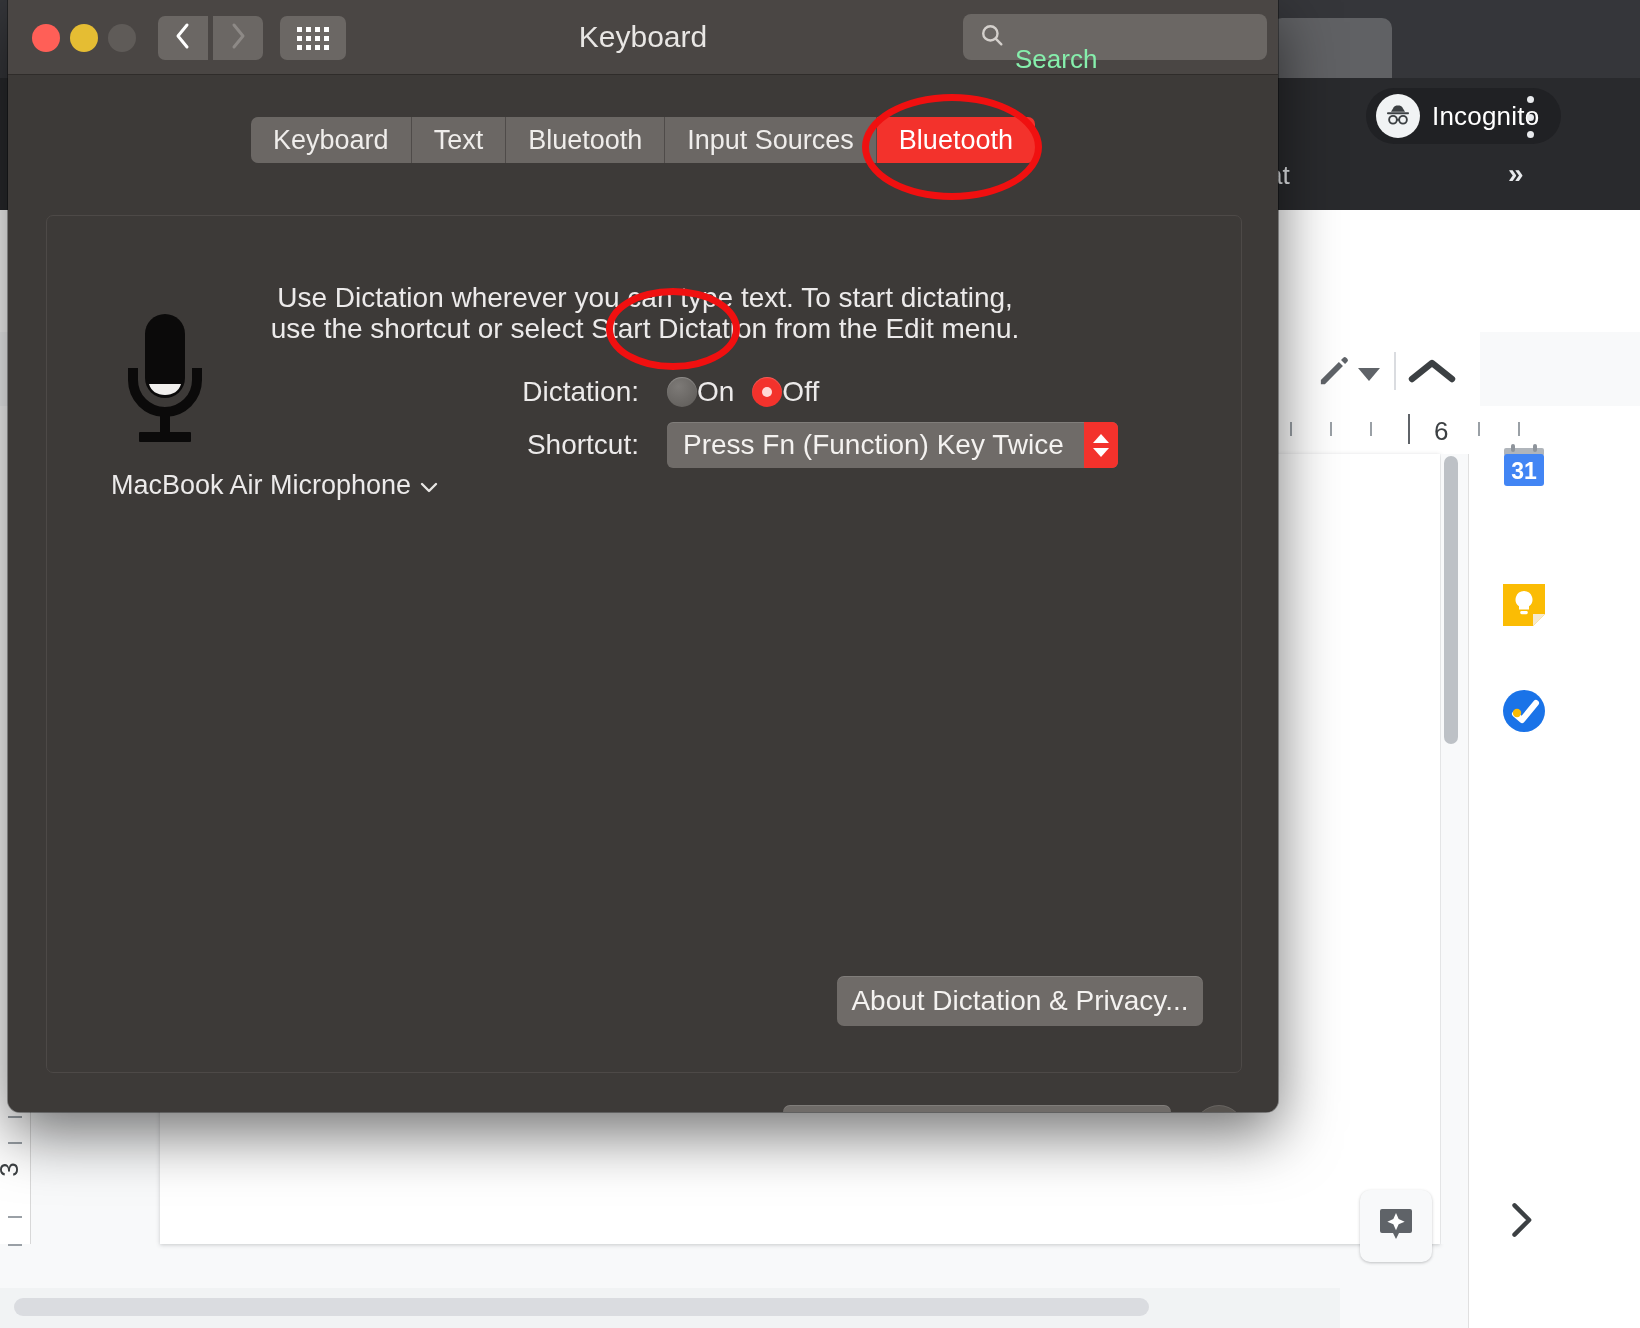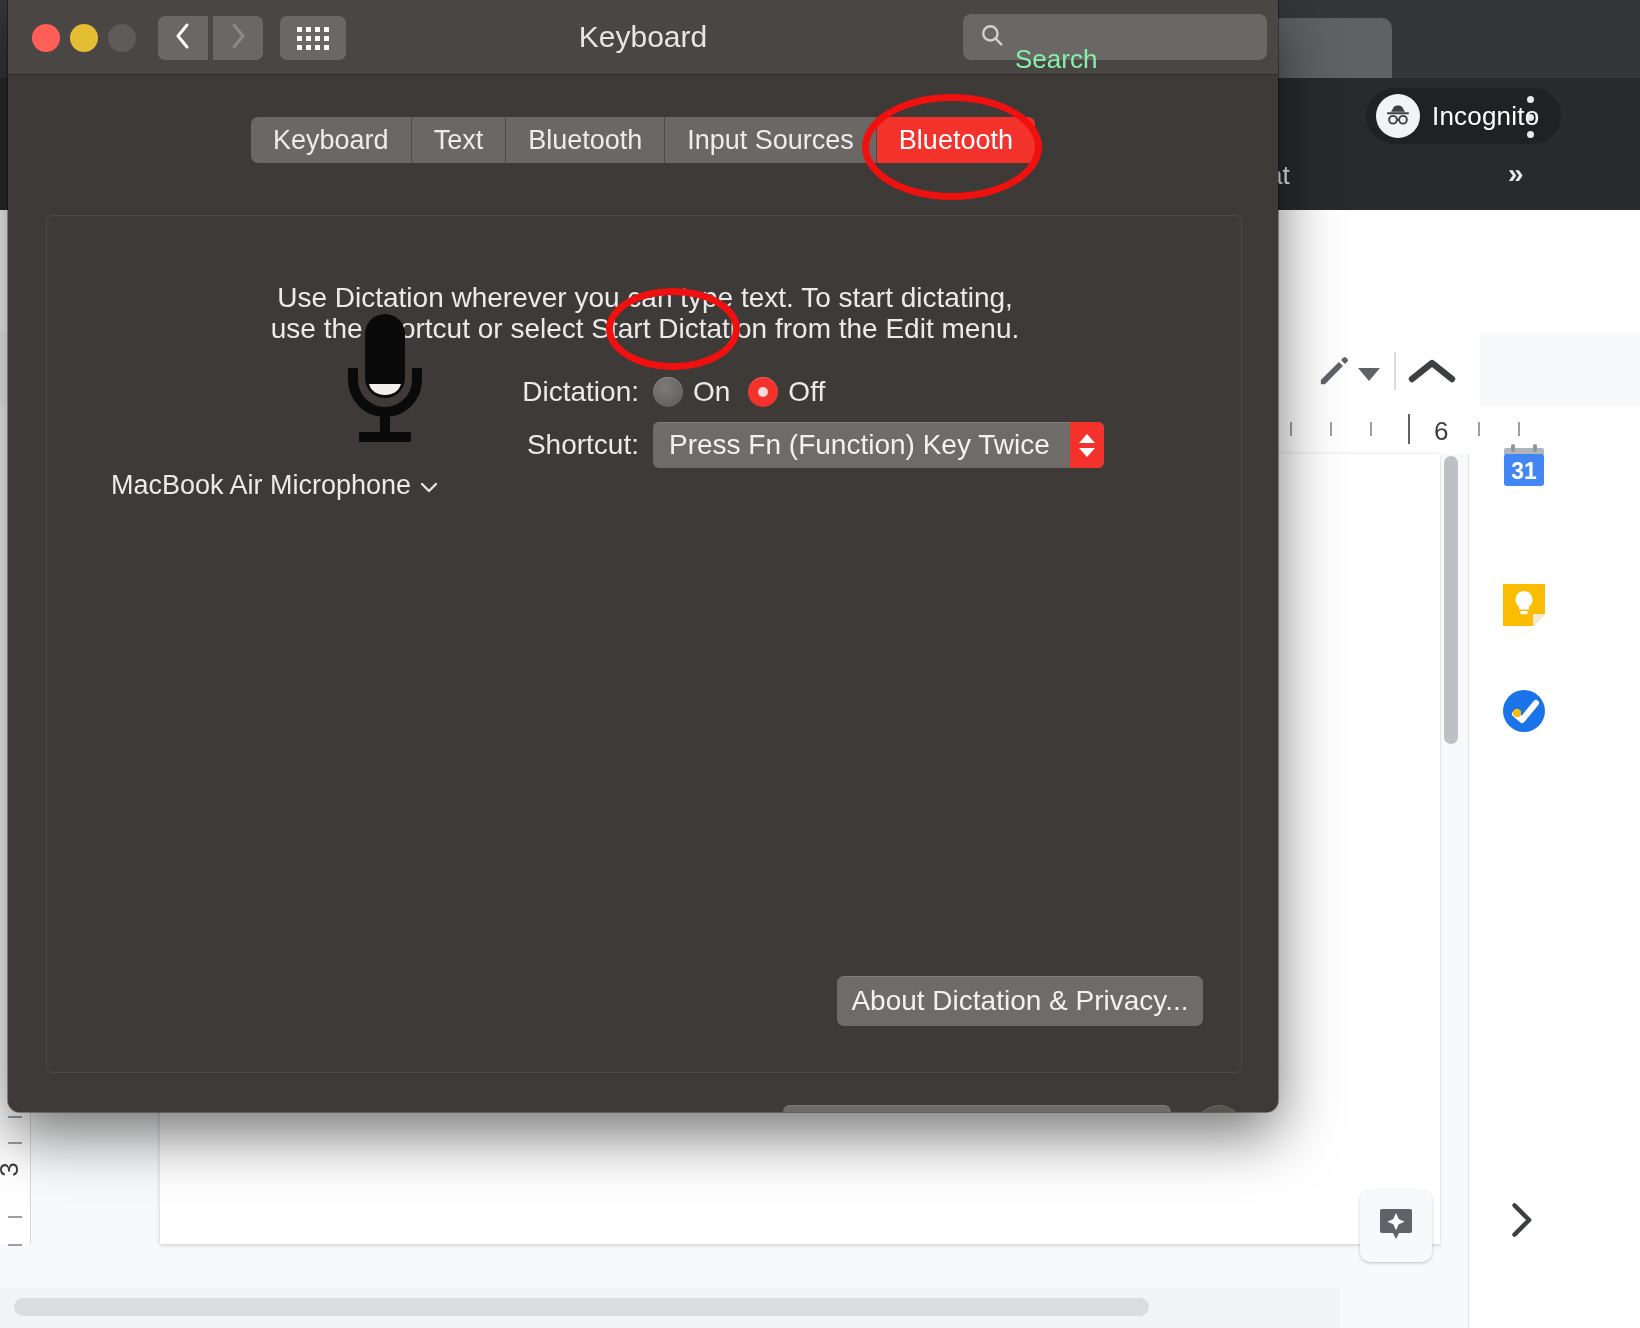--- a/index.html
+++ b/index.html
@@ -350,21 +350,21 @@
     width: 1196px;
     text-align: center;
     color: #eceaea;
     font-size: 28px;
     line-height: 1.12;
   }
 
   .mic-block {
     position: absolute; left: 58px; top: 90px;
     width: 340px;
-    text-align: right;
+    text-align: left;
   }
   .mic-caption {
     margin-top: 10px;
     color: #eceaea;
     font-size: 27px;
     display: flex; align-items: center; justify-content: center;
     gap: 8px;
   }
 
   .form-rows {
@@ -372,24 +372,24 @@
   }
   .form-row {
     display: flex; align-items: center;
     margin-bottom: 14px;
   }
   .form-label {
     width: 172px;
     text-align: right;
     color: #eceaea;
     font-size: 28px;
-    padding-right: 14px;
+    padding-right: 28px;
   }
   .radio-group { display: flex; align-items: center; gap: 18px; }
-  .radio-item { display: flex; align-items: center; gap: 10px; }
+  .radio-item { display: flex; align-items: center; gap: 0; }
   .radio-dot {
     width: 30px; height: 30px; border-radius: 50%;
     background: radial-gradient(circle at 38% 32%, #7d7a77, #5d5a57);
     box-shadow: inset 0 1px 1px rgba(255,255,255,.22);
   }
   .radio-dot.on {
     background: #f3322c;
     display: flex; align-items: center; justify-content: center;
   }
   .radio-dot.on::after {

